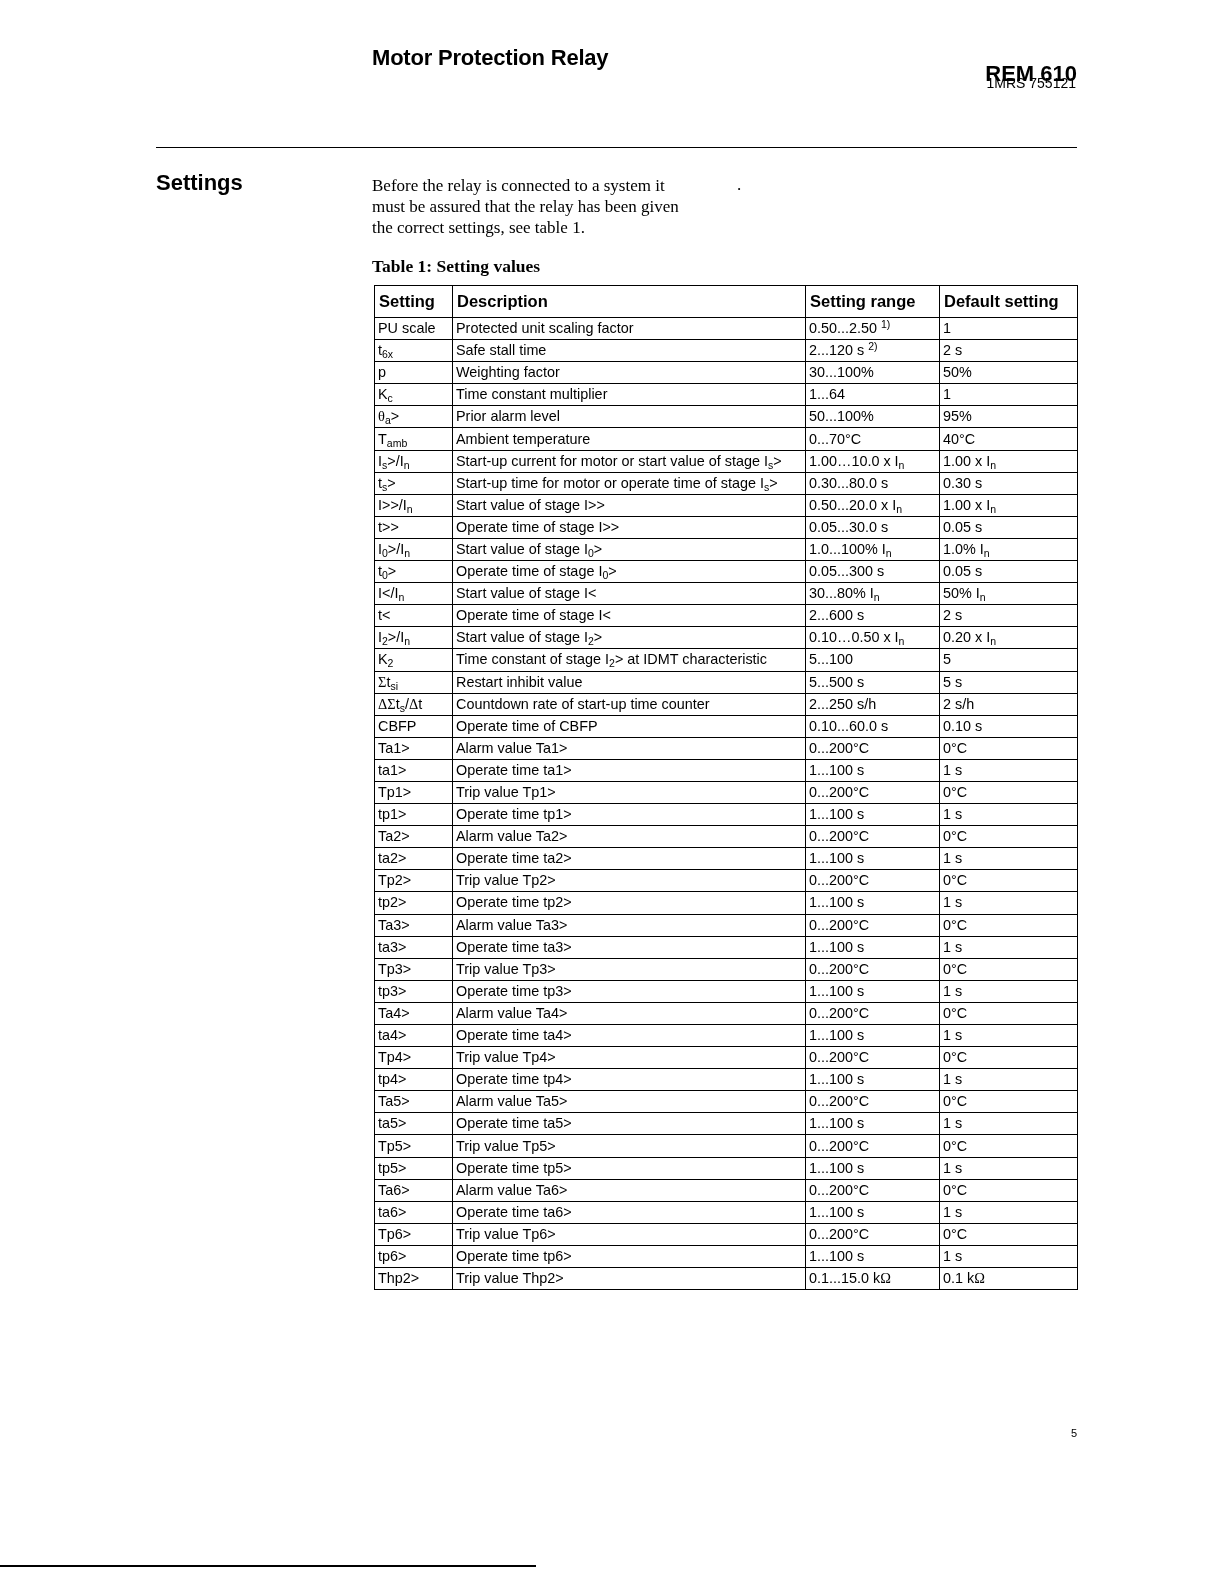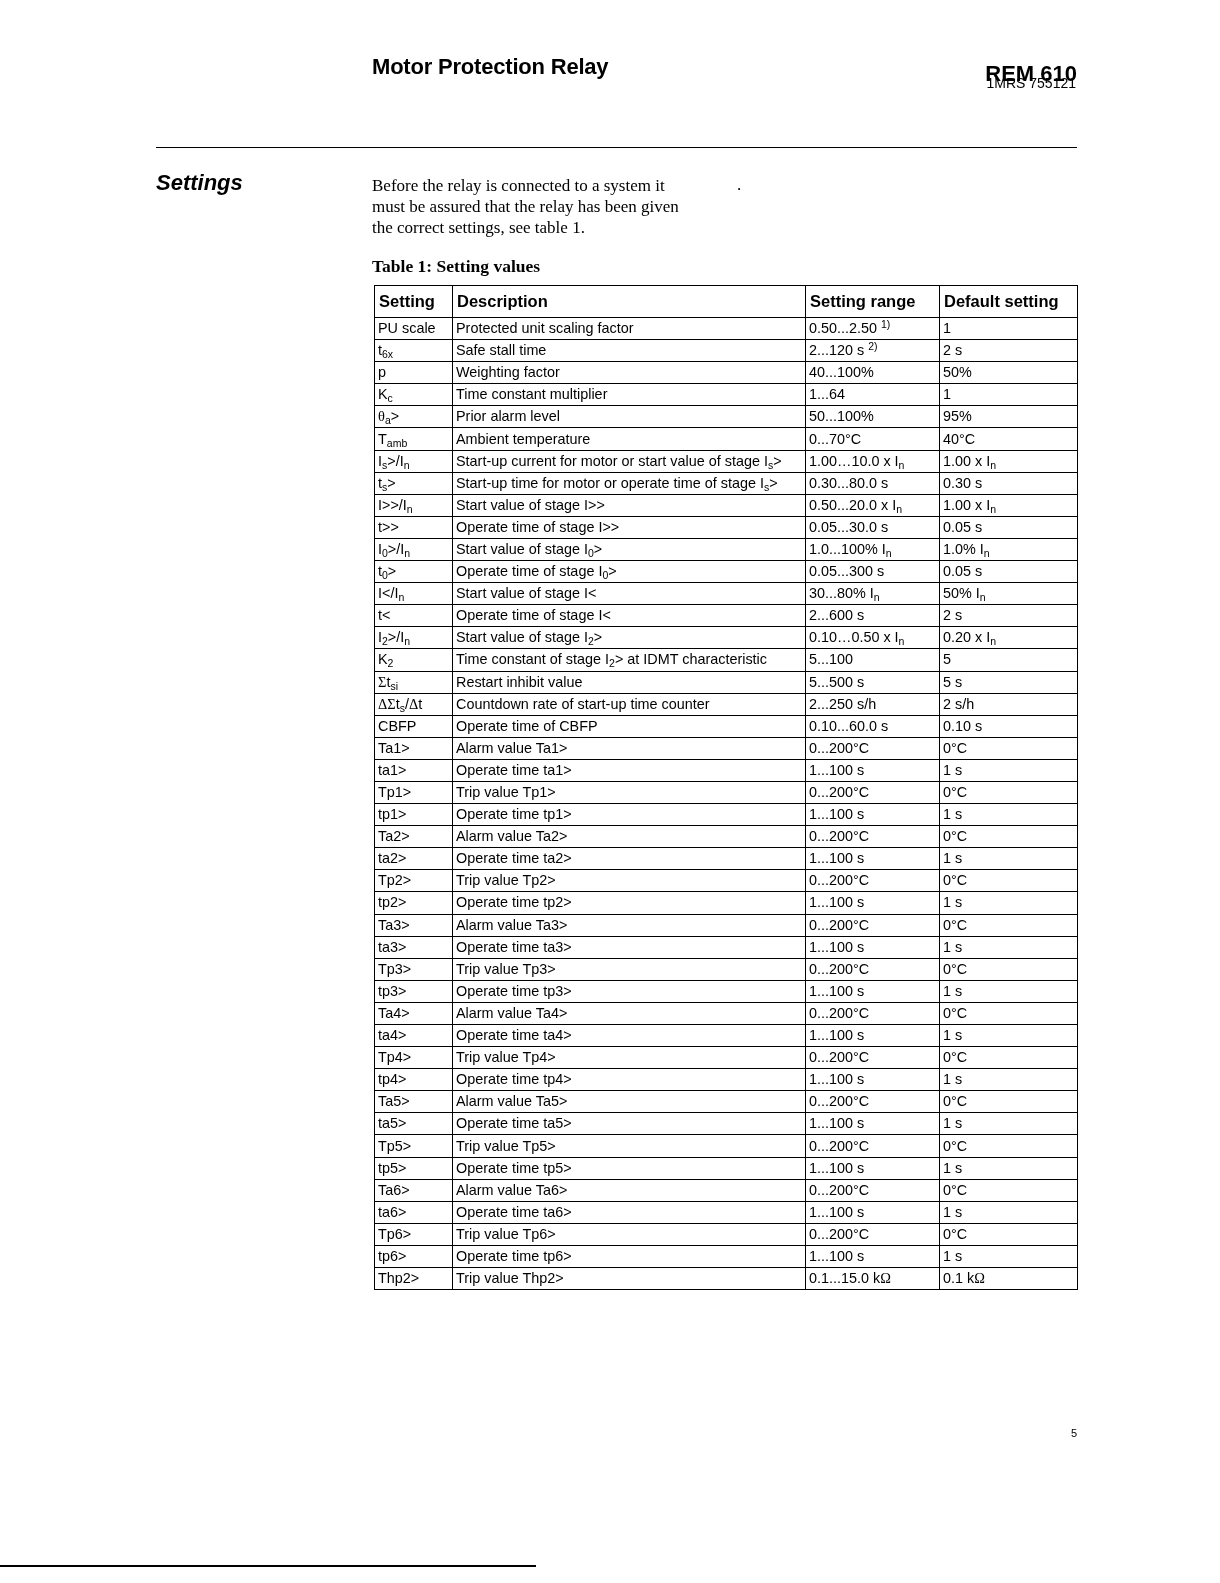--- a/index.html
+++ b/index.html
@@ -1,18 +1,18 @@
 <!DOCTYPE html>
 <html><head>
 <meta charset="utf-8">
 <style>
   html, body { margin: 0; padding: 0; background: #ffffff; }
   body { width: 1220px; height: 1583px; position: relative; overflow: hidden; color: #000; font-family: "Liberation Sans", sans-serif; }
   .abs { position: absolute; }
-  #doc-title { left: 372px; top: 45px; font-size: 22px; font-weight: bold; letter-spacing: -0.2px; margin-top: 9px; }
+  #doc-title { left: 372px; top: 45px; font-size: 22px; font-weight: bold; letter-spacing: -0.2px; }
   #product { right: 143px; top: 61px; font-size: 22px; font-weight: bold; text-align: right; }
   #docnum { right: 144px; top: 75px; font-size: 14px; text-align: right; }
   #header-rule { left: 156px; top: 147px; width: 921px; height: 0; border-top: 1.5px solid #000; }
   #section-heading { left: 156px; top: 170px; font-size: 22px; font-weight: bold; }
   #intro { left: 372px; top: 175px; width: 380px; font-family: Liberation Serif, serif; font-size: 17px; line-height: 21px; }
   #intro .line { display: block; white-space: pre; }
   #intro-dot { left: 737px; top: 175px; font-family: "Liberation Serif", serif; font-size: 17px; }
   #table-caption { left: 372px; top: 256px; font-size: 17.5px; font-weight: bold; font-family: Liberation Serif, serif; }
   #settings-table { left: 374px; top: 285px; width: 703px; border-collapse: collapse; table-layout: fixed; }
   #settings-table th, #settings-table td { border: 1.2px solid #000; padding: 0 0 0 3px; text-align: left; vertical-align: middle; white-space: nowrap; overflow: hidden; }
@@ -25,21 +25,21 @@
   #footer-rule { left: 0; top: 1565px; width: 536px; height: 0; border-top: 2px solid #000; }
 </style>
 </head>
 <body>
 
 <div class="abs" id="doc-title">Motor Protection Relay</div>
 <div class="abs" id="product">REM 610</div>
 <div class="abs" id="docnum">1MRS 755121</div>
 <div class="abs" id="header-rule"></div>
 
-<h2 class="abs" id="section-heading" style="margin:0;font-style:italic;">Settings</h2>
+<h2 class="abs" id="section-heading" style="margin:0;">Settings</h2>
 
 <div class="abs" id="intro">
   <span class="line">Before the relay is connected to a system it</span>
   <span class="line">must be assured that the relay has been given</span>
   <span class="line">the correct settings, see table 1.</span>
 </div>
 <div class="abs" id="intro-dot">.</div>
 
 <div class="abs" id="table-caption">Table 1: Setting values</div>
 
@@ -67,21 +67,21 @@
       </tr>
       <tr>
         <td><span>t</span><sub>6x</sub></td>
         <td><span>Safe stall time</span></td>
         <td><span>2...120 s </span><sup>2)</sup></td>
         <td><span>2 s</span></td>
       </tr>
       <tr>
         <td><span>p</span></td>
         <td><span>Weighting factor</span></td>
-        <td><span>40...100%</span></td>
+        <td><span>30...100%</span></td>
         <td><span>50%</span></td>
       </tr>
       <tr>
         <td><span>K</span><sub>c</sub></td>
         <td><span>Time constant multiplier</span></td>
         <td><span>1...64</span></td>
         <td><span>1</span></td>
       </tr>
       <tr>
         <td><span class="greek">θ</span><sub>a</sub><span>&gt;</span></td>

